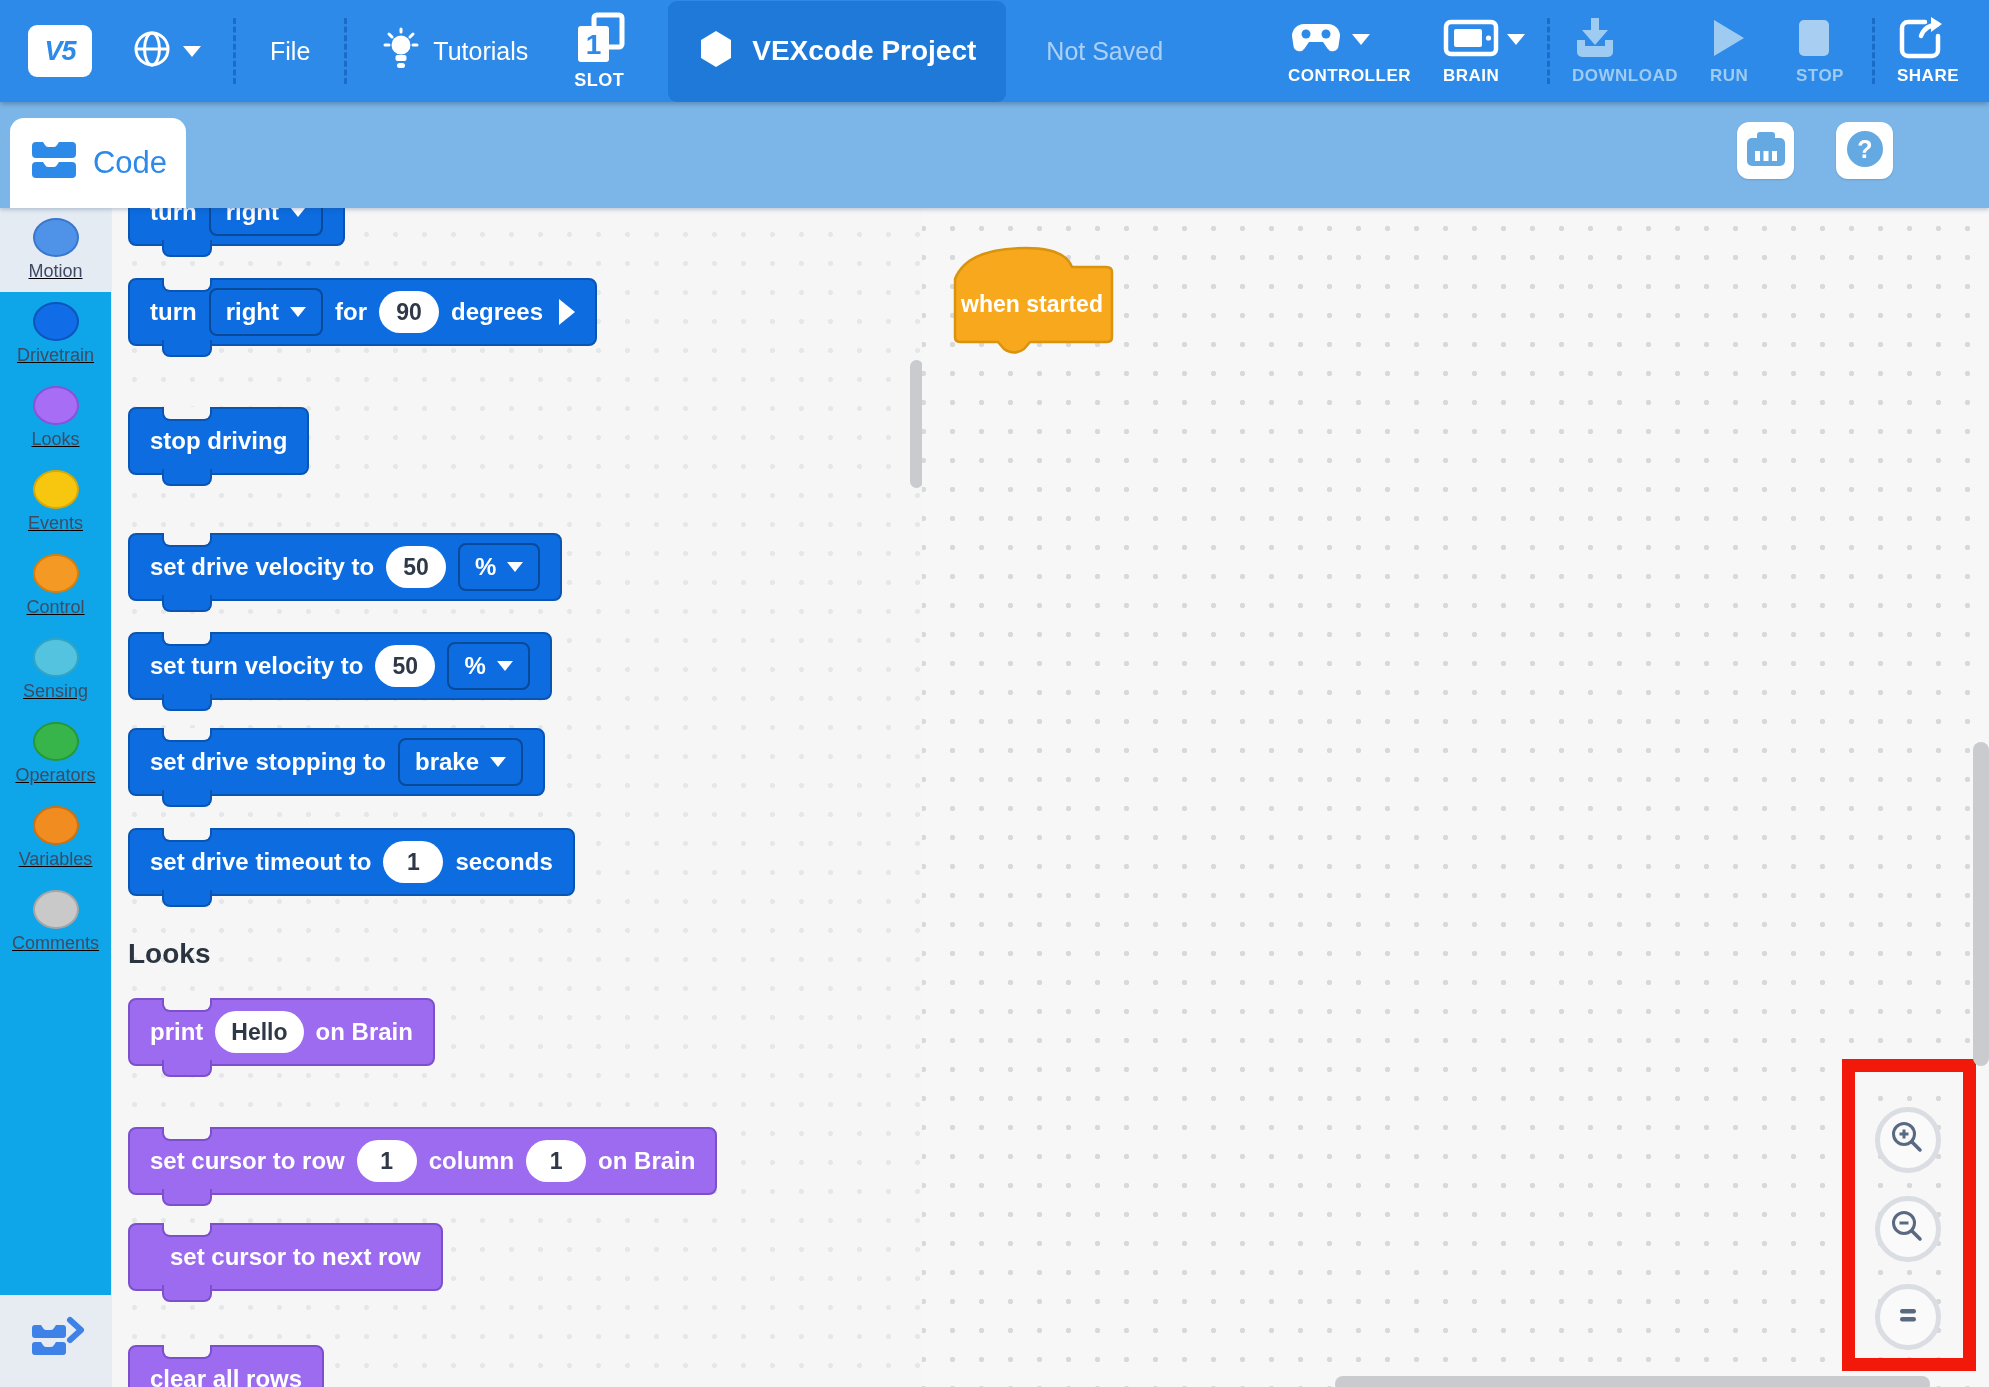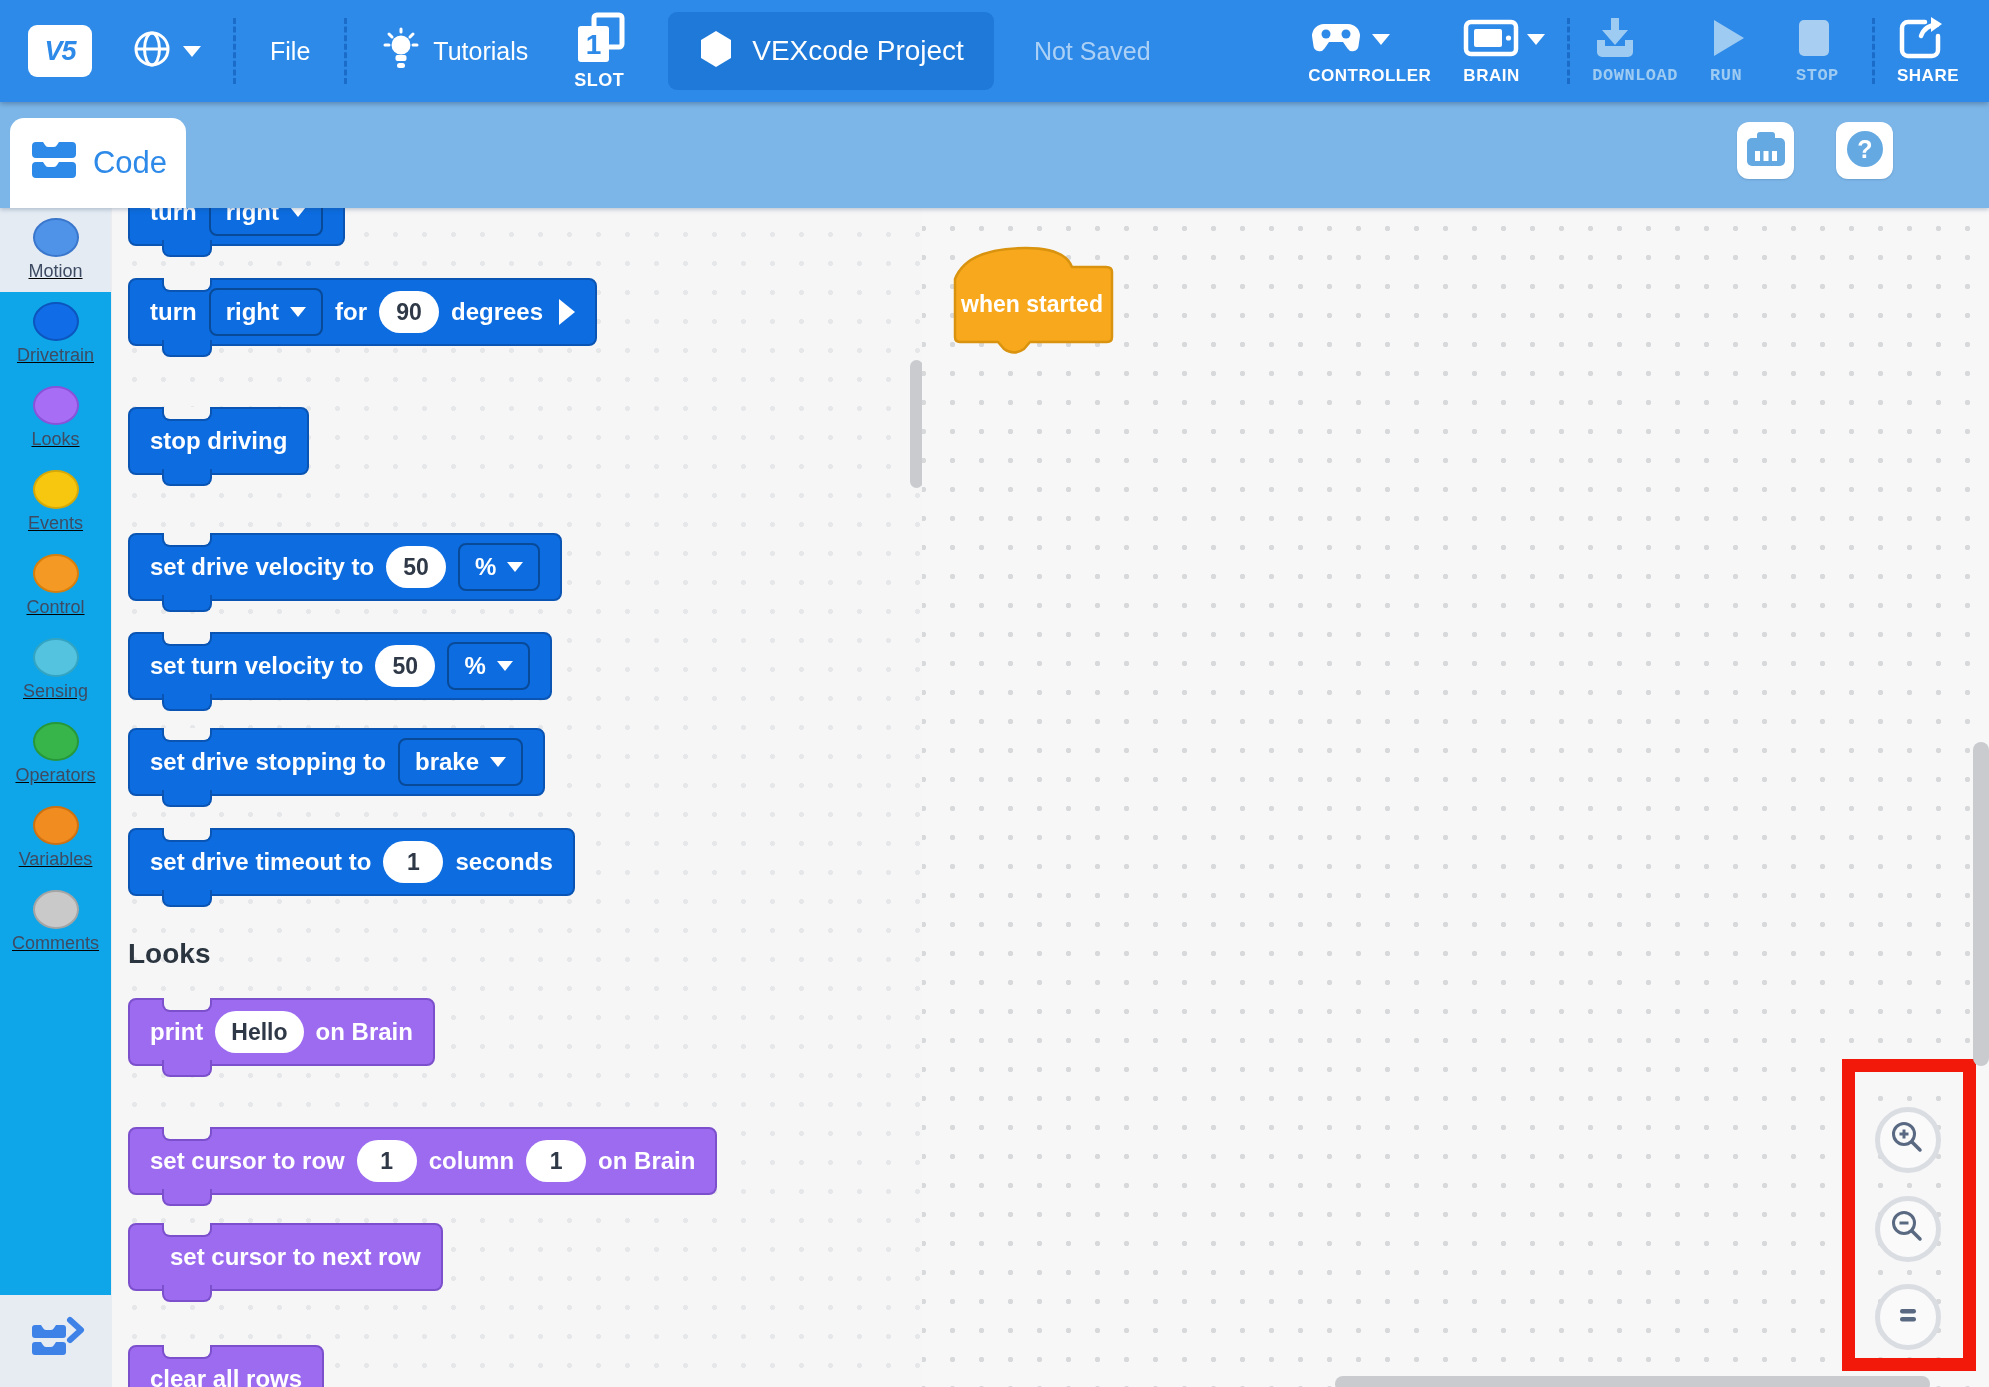--- a/index.html
+++ b/index.html
@@ -26,33 +26,33 @@
   }
   .logo span { color:#2e8ae8; font-weight:800; font-style:italic; font-size:27px; letter-spacing:-1px; }
   .globe-wrap { display:flex; align-items:center; gap:9px; margin:0 26px 0 38px; cursor:pointer; }
   .tb-caret { width:0; height:0; border-left:9px solid transparent; border-right:9px solid transparent; border-top:11px solid #fff; }
   .tb-text { font-size:25px; color:#fff; padding:0 28px; cursor:pointer; }
   .tutorials { display:flex; align-items:center; gap:10px; padding:0 26px; cursor:pointer; }
   .tutorials .tb-label-lg { font-size:25px; }
   .slot-wrap { display:flex; flex-direction:column; align-items:center; margin:0 10px 0 16px; cursor:pointer; }
   .slot-label { font-size:18px; font-weight:700; letter-spacing:.5px; margin-top:0px; }
   .project-pill {
-    margin-left:30px; height:78px; background:#1e79d8; border-radius:9px;
-    display:flex; align-items:center; gap:18px; padding:0 30px; cursor:pointer;
+    margin-left:30px; height:101px; background:#1e79d8; border-radius:9px;
+    display:flex; align-items:center; gap:18px; padding:0 30px; cursor:pointer;font-weight:bold;
   }
   .project-pill .ptitle { font-size:28px; color:#fff; }
   .save-status { margin-left:40px; font-size:25px; color:rgba(255,255,255,.6); }
   .tb-right { margin-left:auto; margin-right:14px; display:flex; align-items:center; }
   .tb-btn {
     display:flex; flex-direction:column; align-items:flex-start; justify-content:center;
     padding:0 16px; cursor:pointer; min-width:86px;
   }
   .tb-btn .icon-row { height:46px; display:flex; align-items:center; gap:8px; }
   .tb-btn .tb-label { font-size:17px; font-weight:700; letter-spacing:.5px; margin-top:3px; }
-  .tb-btn.disabled { cursor:default;font-family:Liberation Mono, monospace; }
+  .tb-btn.disabled { cursor:default; }
   .tb-btn.disabled .tb-label { color:#9ecbf2; }
 
   
   .subbar {
     position:relative; z-index:20;
     height:106px; background:#7cb6e8;
     display:flex; align-items:flex-end;
     box-shadow:0 2px 4px rgba(40,70,110,.25);
   }
   .code-tab {

